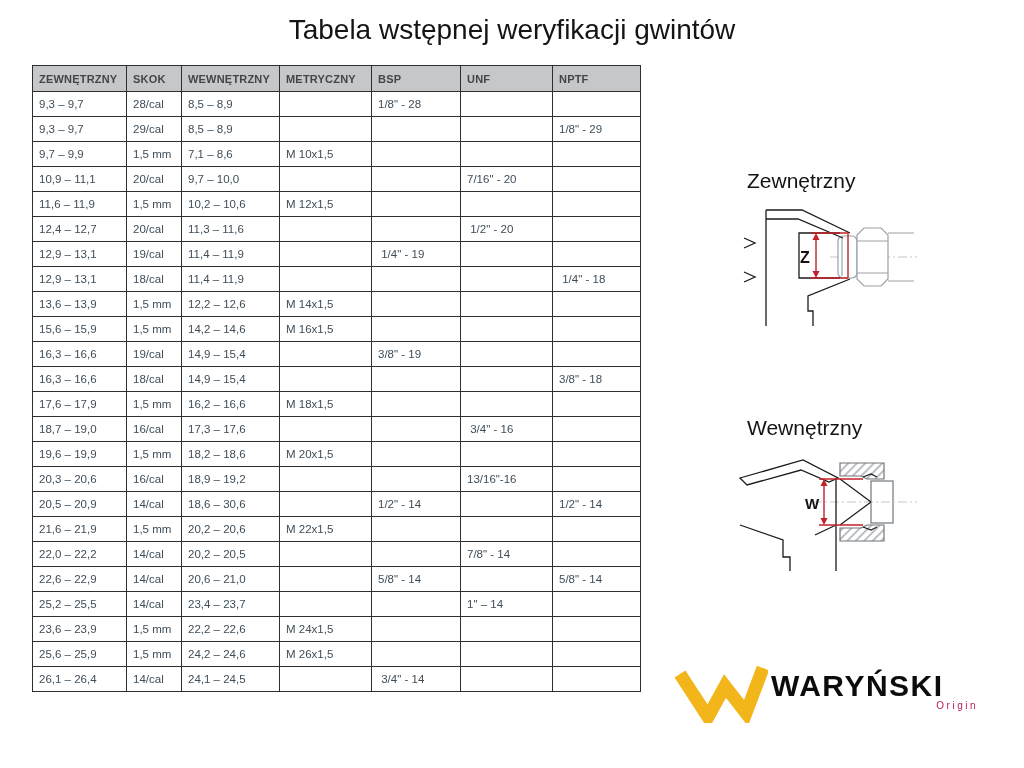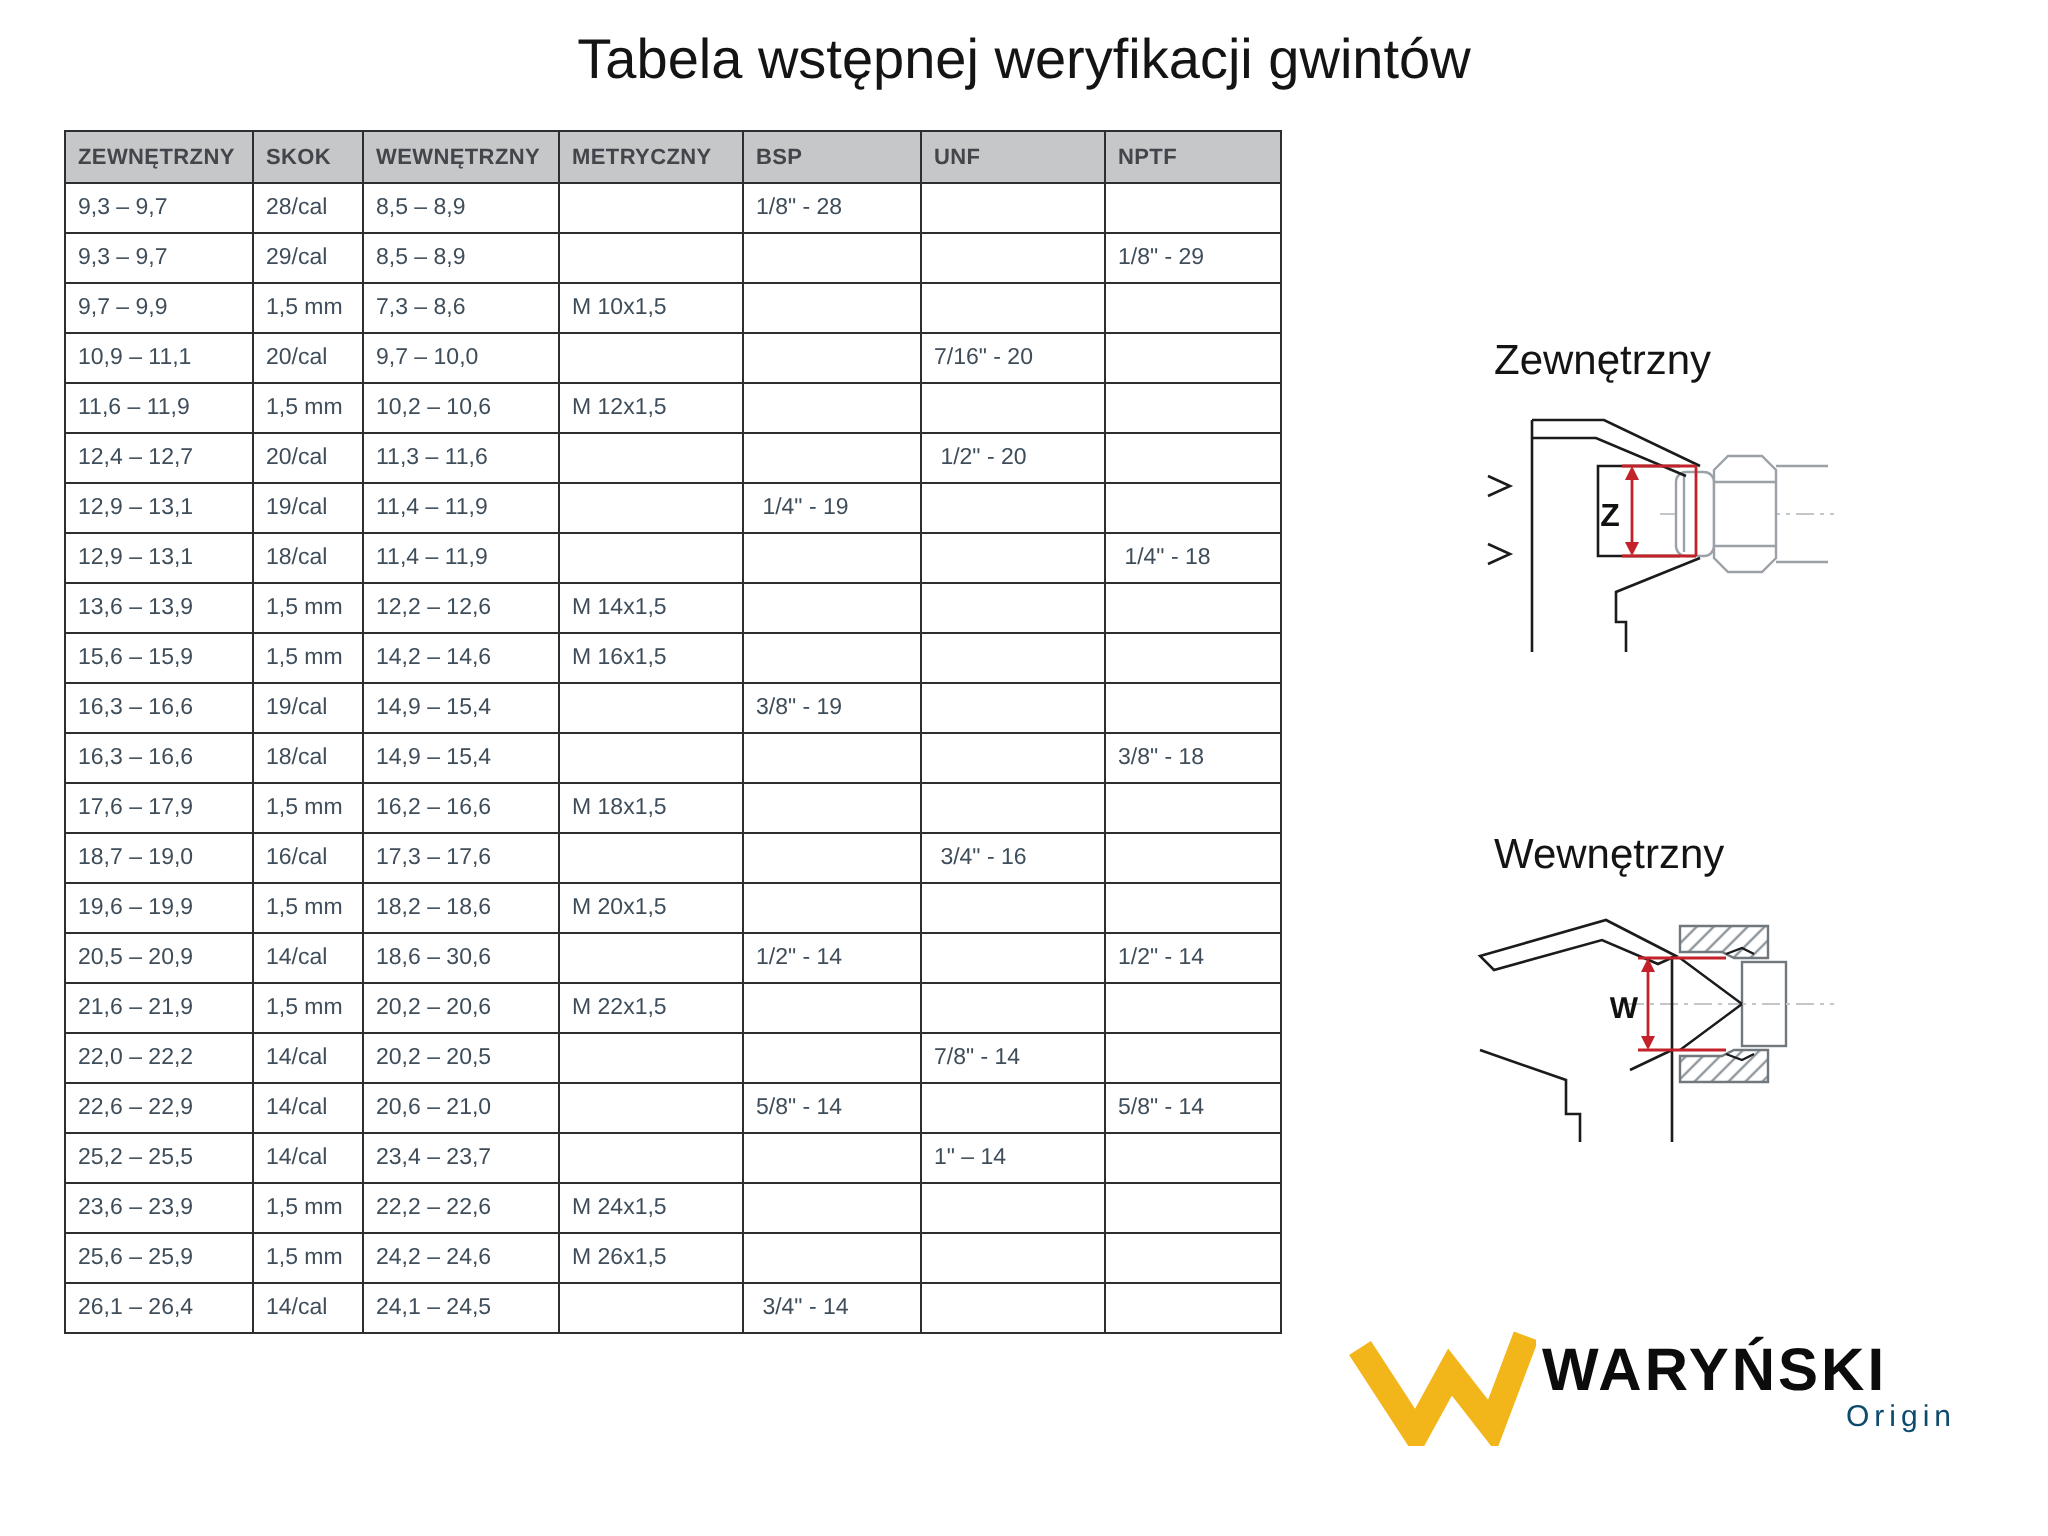--- a/index.html
+++ b/index.html
@@ -28,22 +28,22 @@
   #zew-heading { left: 747px; top: 169px; }
   #wew-heading { left: 747px; top: 416px; }
   .diagram-svg { position: absolute; width: 190px; height: 150px; }
   #zew-svg { left: 735px; top: 203px; }
   #wew-svg { left: 735px; top: 448px; }
 
   .logo { position: absolute; left: 668px; top: 663px; width: 320px; height: 62px; }
   .logo .w-mark { position: absolute; left: 0; top: 0; width: 100px; height: 60px; }
   .logo .brand { position: absolute; left: 103px; top: 6px; font-size: 30px;
     font-weight: 700; letter-spacing: 1.5px; color: #0c0c0c; }
-  .logo .sub { position: absolute; right: 10px; top: 37px; font-size: 15px;
-    font-weight: 400; letter-spacing: 2.5px; color: #0c4a6e; }
+  .logo .sub { position: absolute; right: 10px; top: 37px; font-size: 10px;
+    font-weight: 400; letter-spacing: 2.5px; color: #be185d; }
 </style>
 </head>
 <body>
 
 <div class="page">
 
   <h1 class="page-title">Tabela wstępnej weryfikacji gwintów</h1>
 
   <table class="threads">
     <colgroup>
@@ -81,21 +81,21 @@
           <td>29/cal</td>
           <td>8,5 – 8,9</td>
           <td></td>
           <td></td>
           <td></td>
           <td>1/8" - 29</td>
         </tr>
         <tr>
           <td>9,7 – 9,9</td>
           <td>1,5 mm</td>
-          <td>7,3 – 8,6</td>
+          <td>7,1 – 8,6</td>
           <td>M 10x1,5</td>
           <td></td>
           <td></td>
           <td></td>
         </tr>
         <tr>
           <td>10,9 – 11,1</td>
           <td>20/cal</td>
           <td>9,7 – 10,0</td>
           <td></td>
@@ -193,20 +193,29 @@
           <td> 3/4" - 16</td>
           <td></td>
         </tr>
         <tr>
           <td>19,6 – 19,9</td>
           <td>1,5 mm</td>
           <td>18,2 – 18,6</td>
           <td>M 20x1,5</td>
           <td></td>
           <td></td>
+          <td></td>
+        </tr>
+        <tr>
+          <td>20,3 – 20,6</td>
+          <td>16/cal</td>
+          <td>18,9 – 19,2</td>
+          <td></td>
+          <td></td>
+          <td>13/16"-16</td>
           <td></td>
         </tr>
         <tr>
           <td>20,5 – 20,9</td>
           <td>14/cal</td>
           <td>18,6 – 30,6</td>
           <td></td>
           <td>1/2" - 14</td>
           <td></td>
           <td>1/2" - 14</td>

